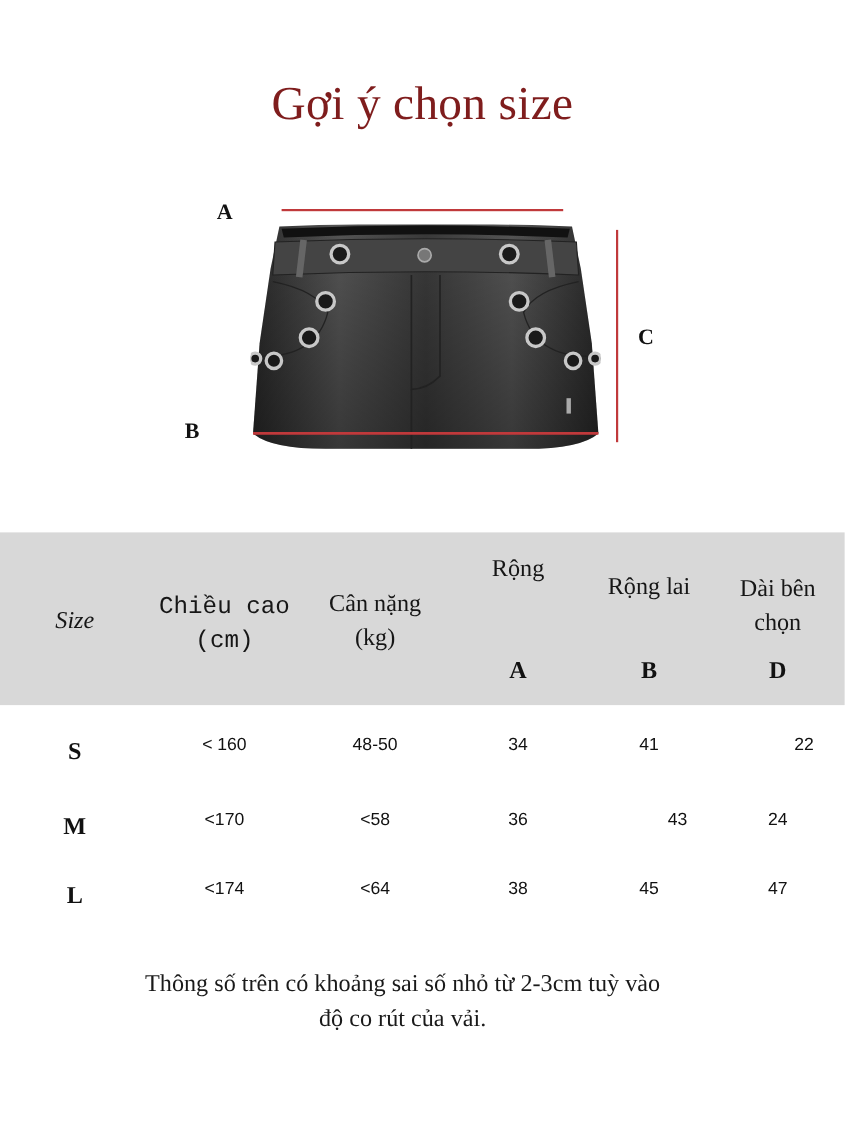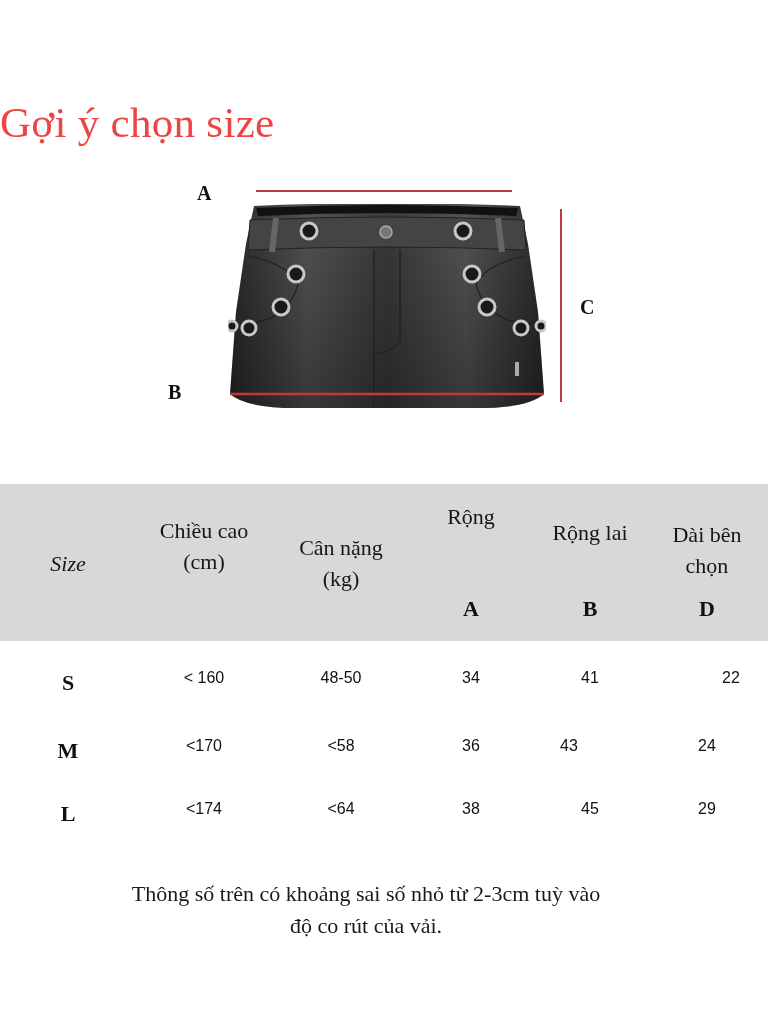--- a/index.html
+++ b/index.html
@@ -1,22 +1,22 @@
 <!DOCTYPE html>
 <html><head>
   <meta charset="utf-8">
   <style>
     * { margin: 0; padding: 0; box-sizing: border-box; }
     html, body { width: 768px; height: 1024px; background: #ffffff; overflow: hidden; }
     body { position: relative; font-family: "DejaVu Serif", "Liberation Serif", serif; color: #111111; }
 
     .page-title {
       position: absolute; top: 70px; left: 0; width: 768px;
-      font-family: "Liberation Serif", serif;
-      font-size: 43px; font-weight: normal; color: #ef4444; letter-spacing: 0.3px; margin-top: 28px;
+      text-align: center; font-family: "Liberation Serif", serif;
+      font-size: 43px; font-weight: normal; color: #7f1d1d; letter-spacing: 0.3px;
     }
 
     
     .diagram { position: absolute; left: 0; top: 160px; width: 768px; height: 270px; }
     .dim-label {
       position: absolute; font-family: "Liberation Serif", serif;
       font-weight: bold; font-size: 20px; color: #111;
     }
     .red-h { position: absolute; height: 2px; background: #c0393b; }
     .red-v { position: absolute; width: 2px; background: #c0393b; }
@@ -112,21 +112,21 @@
   </svg>
 
   <div class="red-v" style="left:560px; top:49px; height:193px;"></div>
 </div>
 
 <div class="size-table">
   <div class="thead">
     <div class="th" style="left:8px; width:120px; top:64px;font-style:italic;">
       <div>Size</div>
     </div>
-    <div class="th" style="left:144px; width:120px; top:31px;">
+    <div class="th" style="left:144px; width:120px; top:52px;font-family:Liberation Mono, monospace;">
       <div>Chiều cao</div>
       <div>(cm)</div>
     </div>
     <div class="th" style="left:276px; width:130px; top:48px;">
       <div>Cân nặng</div>
       <div>(kg)</div>
     </div>
     <div class="th" style="left:411px; width:120px; top:17px;">
       <div>Rộng</div>
     </div>
@@ -149,30 +149,30 @@
       <span class="cell" style="left:281px;">48-50</span>
       <span class="cell" style="left:411px;">34</span>
       <span class="cell" style="left:530px;">41</span>
       <span class="cell" style="left:671px;text-align:center;">22</span>
     </div>
     <div class="row" style="top:96px;">
       <span class="cell size" style="left:8px; top:1px;">M</span>
       <span class="cell" style="left:144px;">&lt;170</span>
       <span class="cell" style="left:281px;">&lt;58</span>
       <span class="cell" style="left:411px;">36</span>
-      <span class="cell" style="left:509px;">43</span>
+      <span class="cell" style="left:556px;">43</span>
       <span class="cell" style="left:647px;">24</span>
     </div>
     <div class="row" style="top:159px;">
       <span class="cell size" style="left:8px; top:1px;">L</span>
       <span class="cell" style="left:144px;">&lt;174</span>
       <span class="cell" style="left:281px;">&lt;64</span>
       <span class="cell" style="left:411px;">38</span>
       <span class="cell" style="left:530px;">45</span>
-      <span class="cell" style="left:647px;">29</span>
+      <span class="cell" style="left:647px;">47</span>
     </div>
   </div>
 </div>
 
 <div class="note">
   <div>Thông số trên có khoảng sai số nhỏ từ 2-3cm tuỳ vào</div>
   <div>độ co rút của vải.</div>
 </div>
 
 </body></html>

